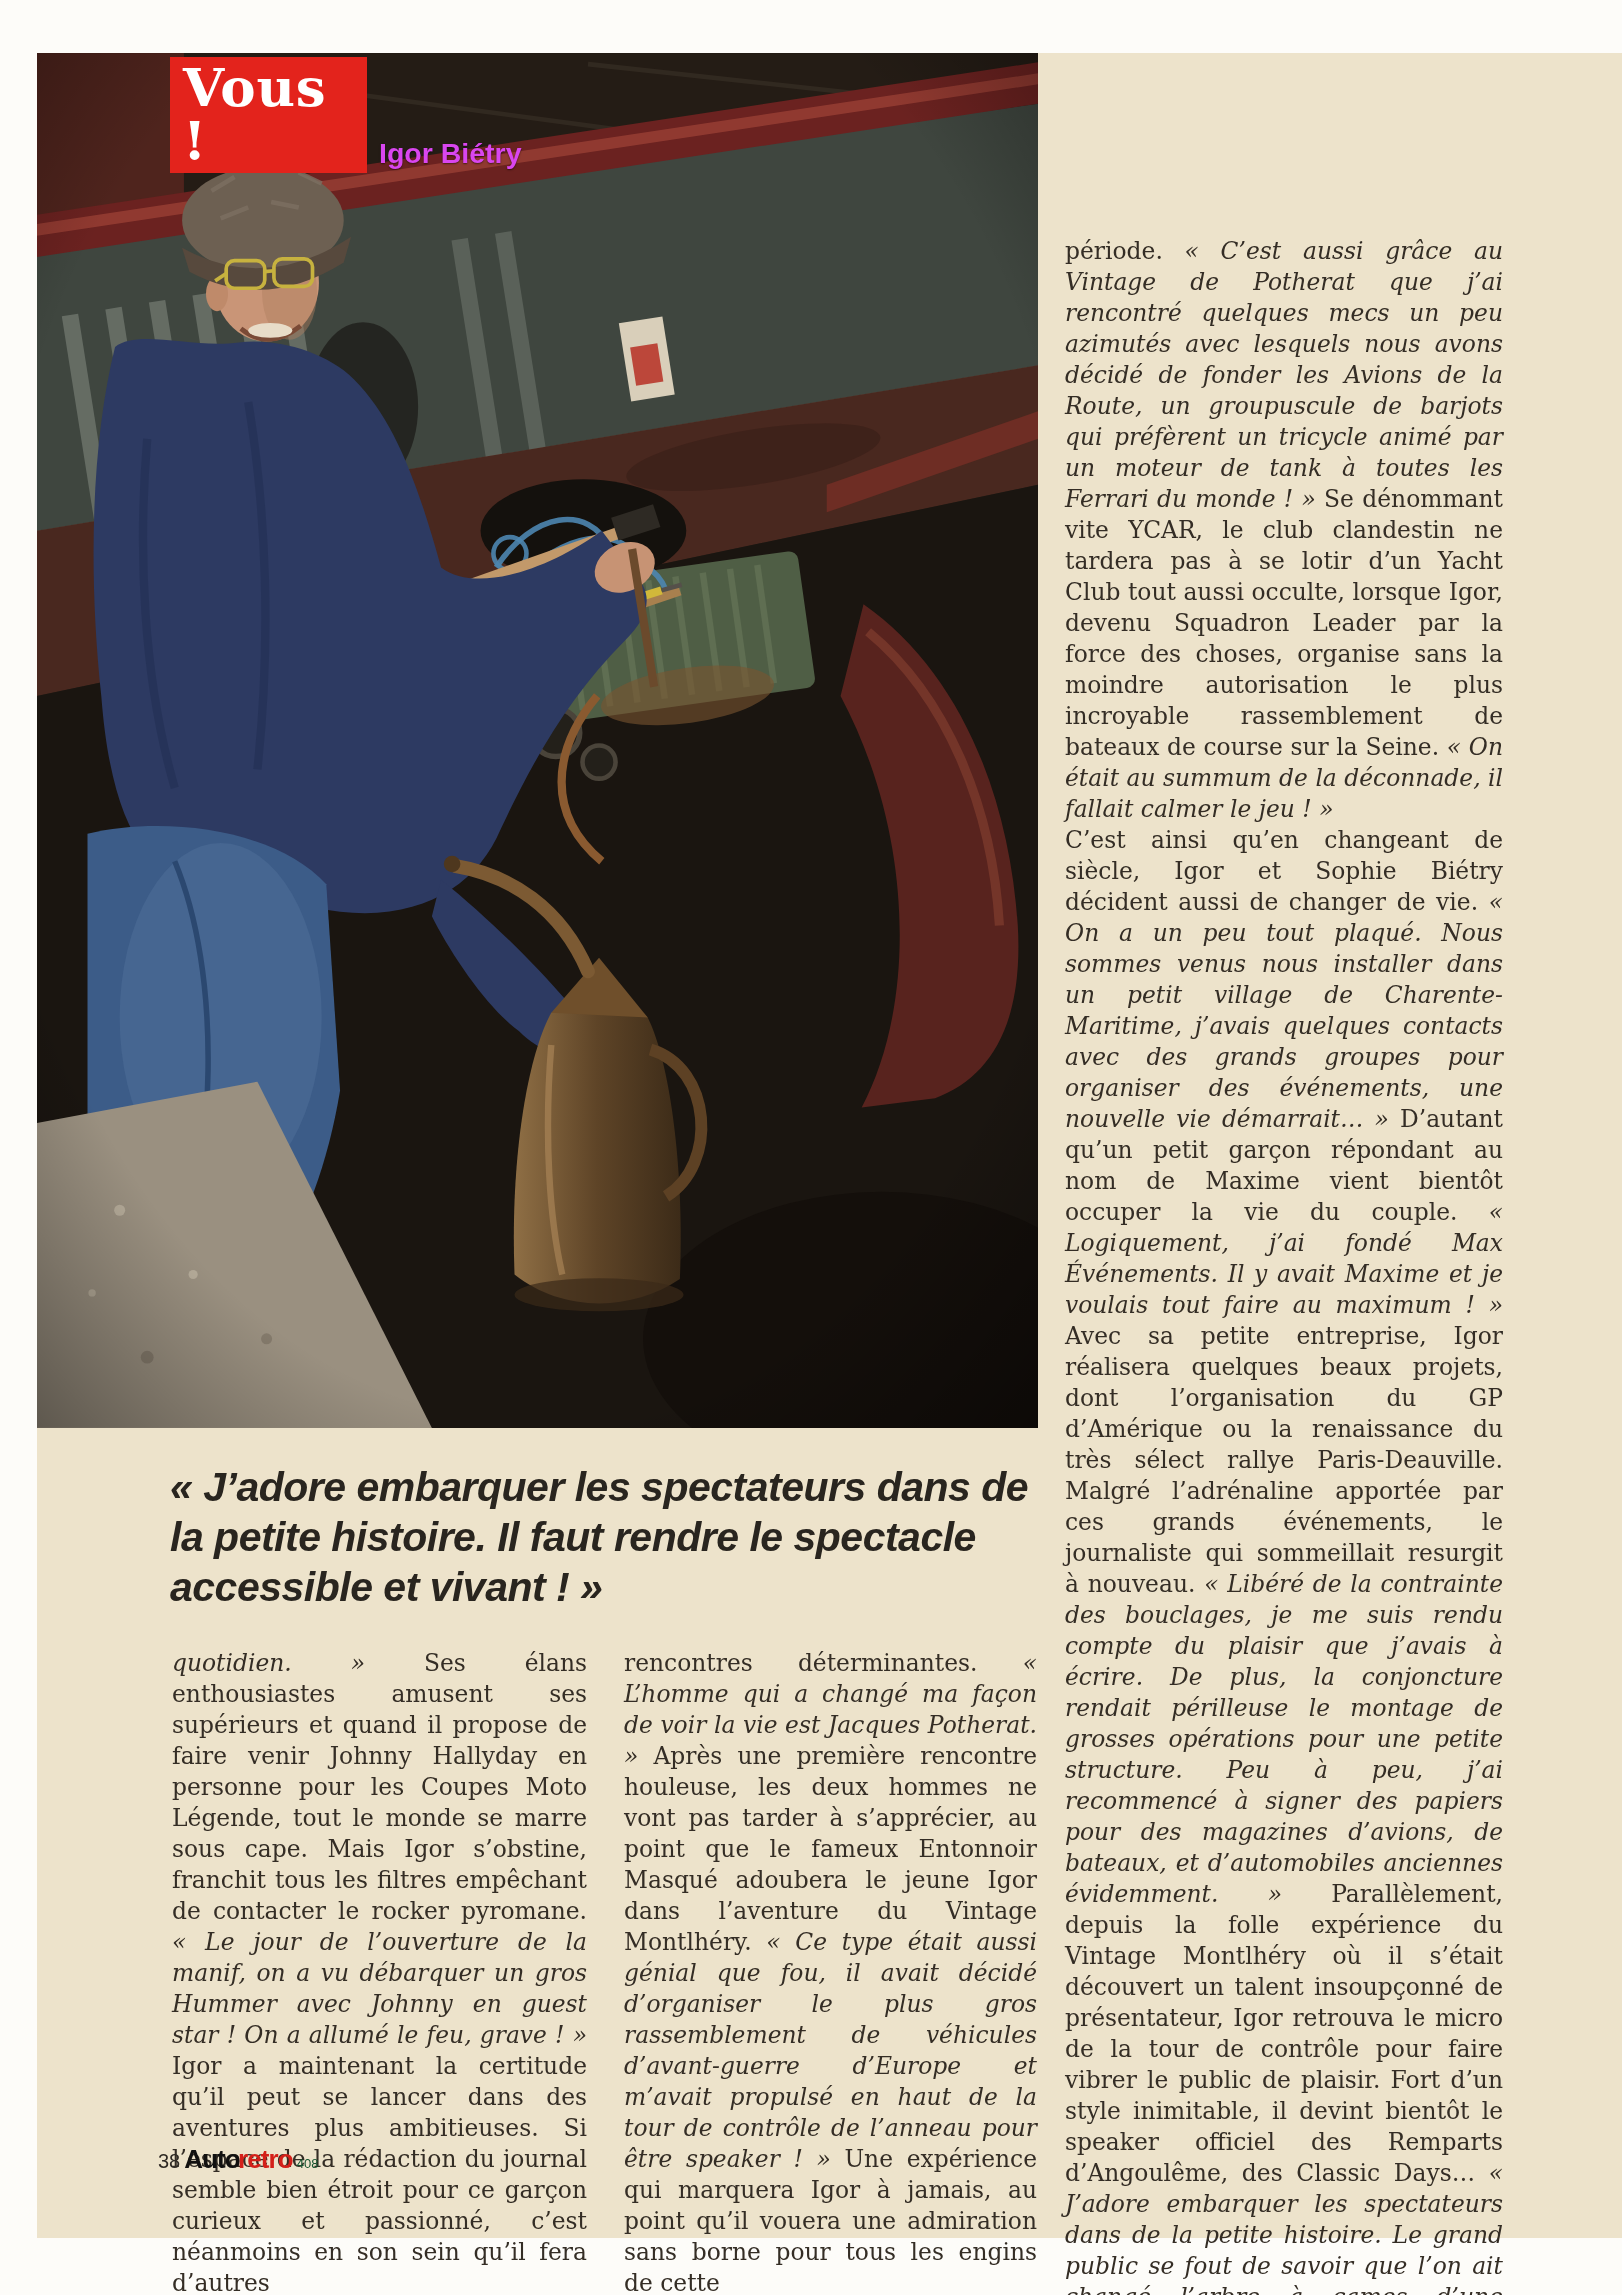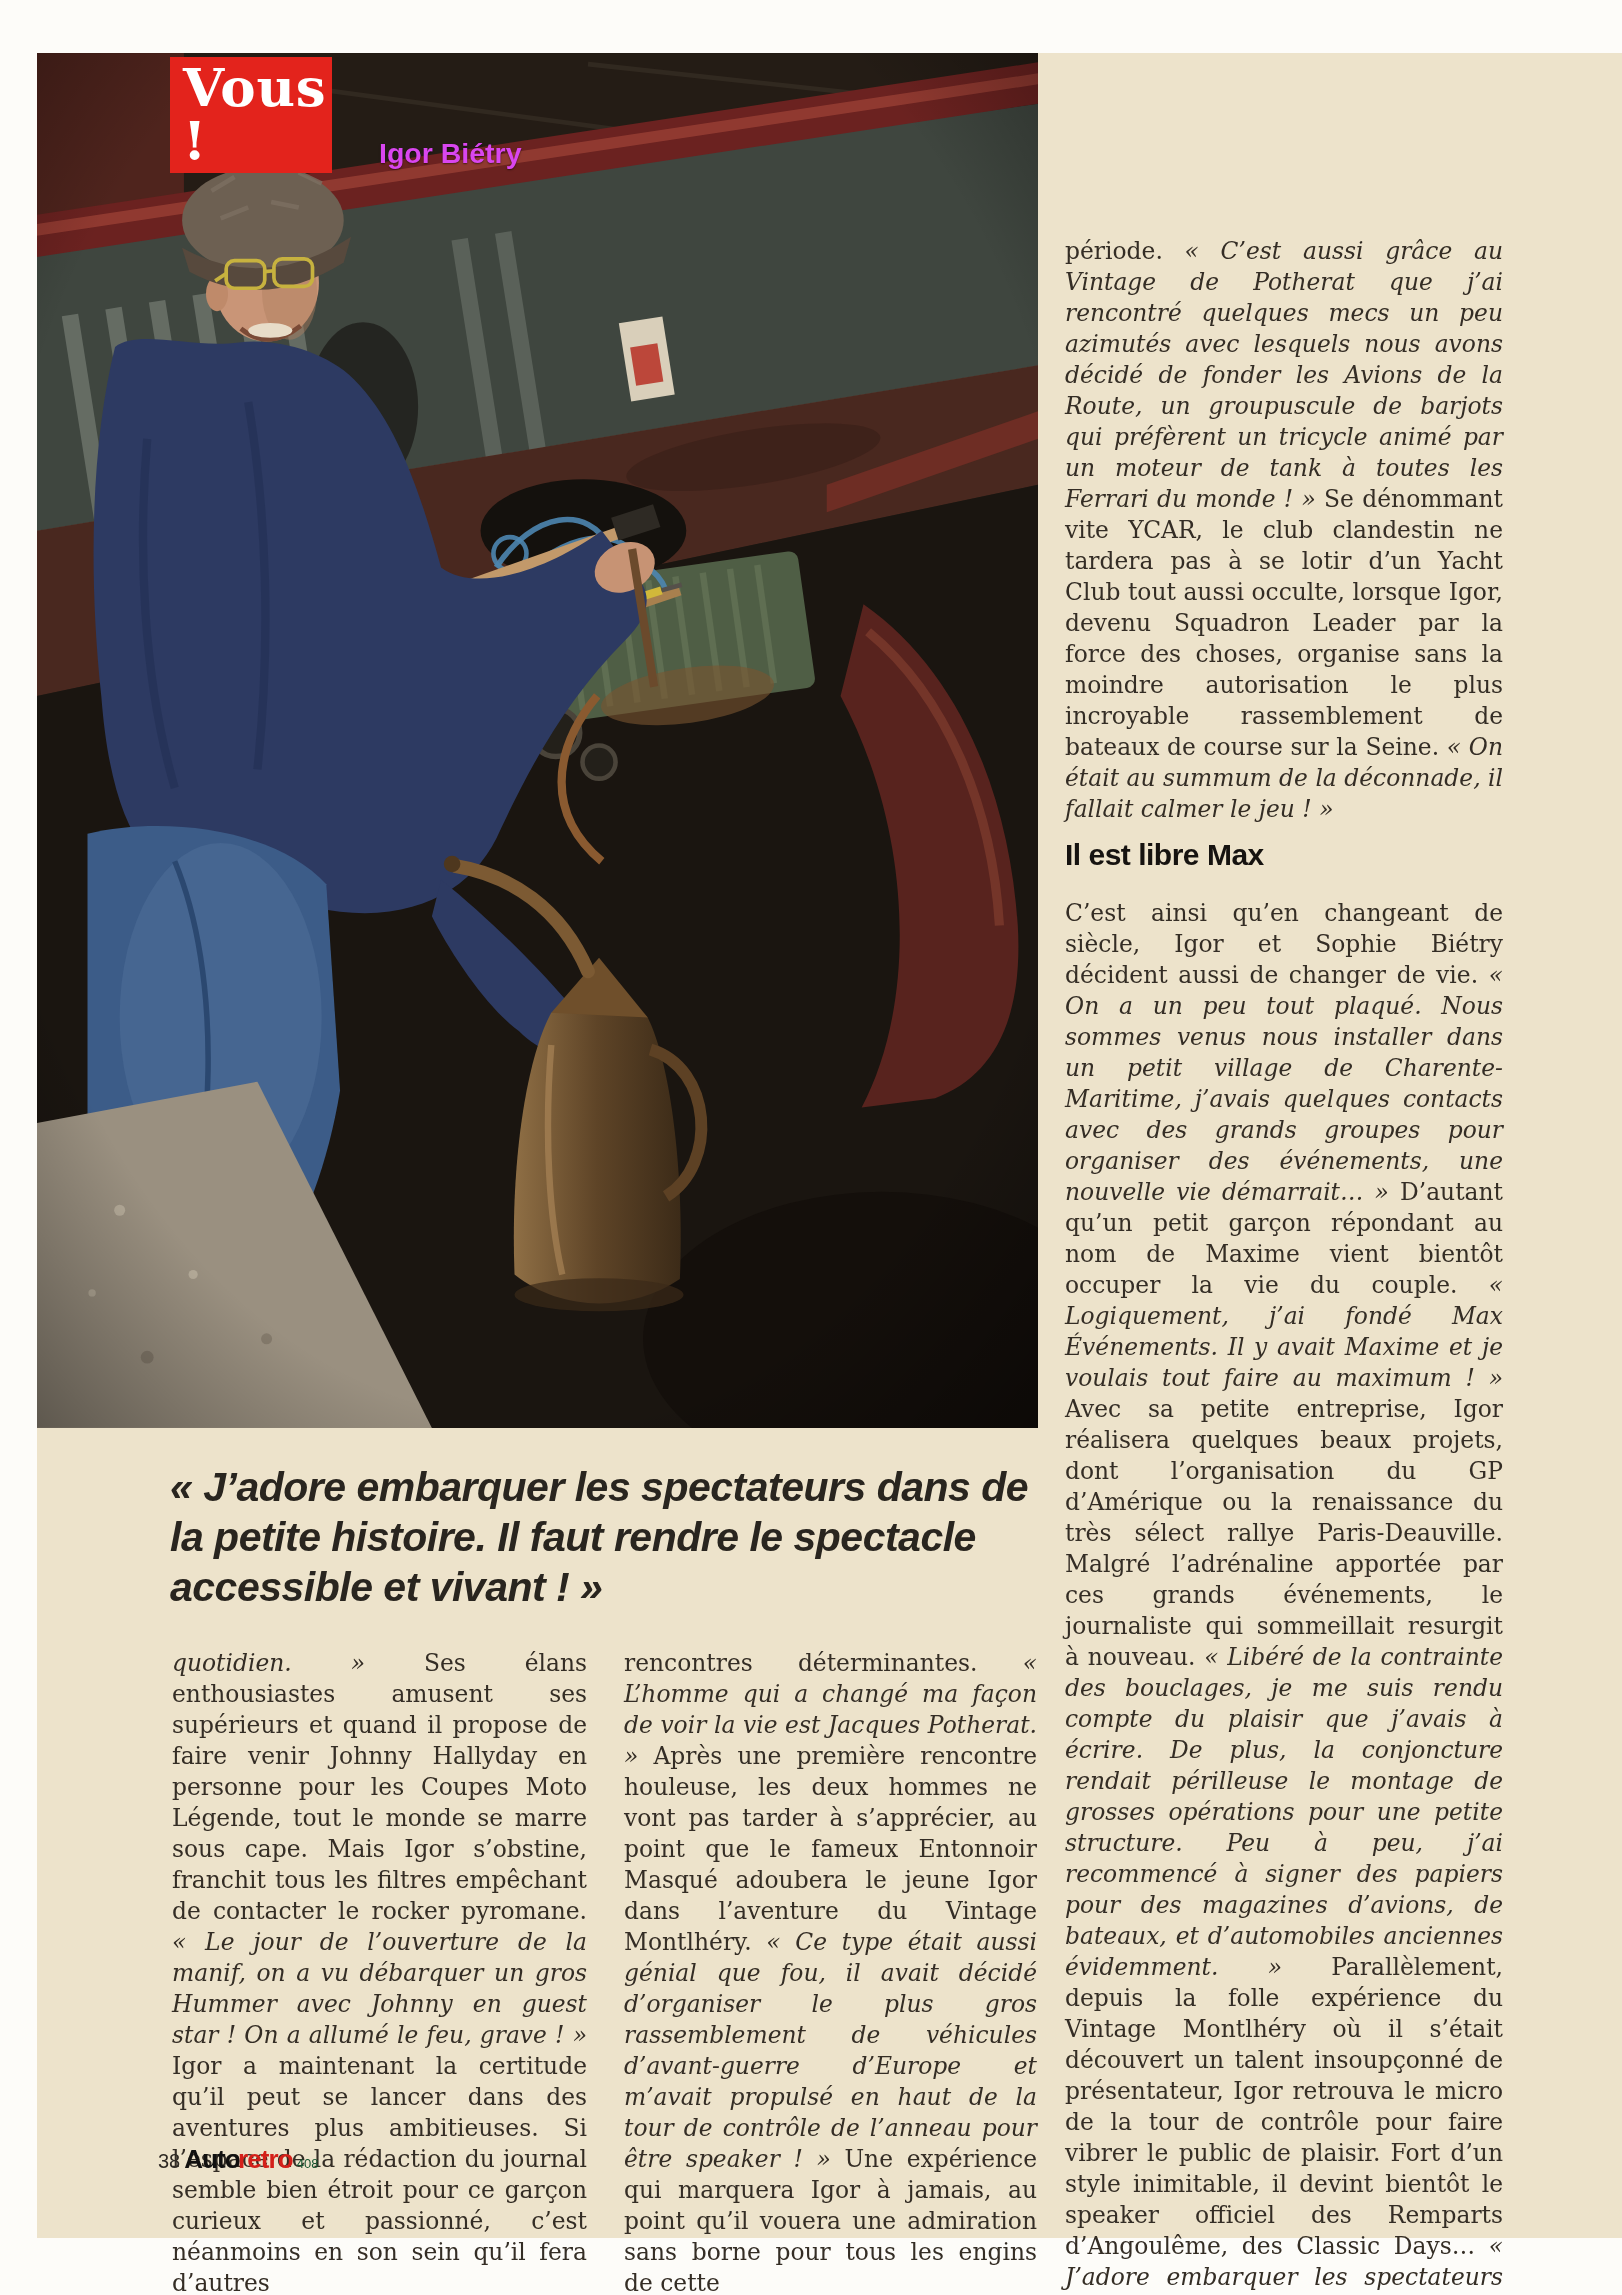--- a/index.html
+++ b/index.html
@@ -1,21 +1,21 @@
 <!DOCTYPE html>
 <html lang="fr" style="font-size:14.7px"><head>
 <meta charset="utf-8">
 <style>
   html,body{margin:0;padding:0;}
   body{background:#ffffff;font-family:"Liberation Sans",sans-serif;}
   .page{position:relative;width:1623px;height:2296px;background:#fdfcf9;overflow:hidden;}
   .paper{position:absolute;left:37px;top:53px;width:1586px;height:2185px;background:#ede3cb;}
   .photo{position:absolute;left:37px;top:53px;width:1001px;height:1375px;overflow:hidden;background:#241c15;}
   .photo svg{display:block;width:1001px;height:1375px;}
-  .badge{position:absolute;left:133px;top:3.7px;width:162px;height:116px;background:#e3231c;}
+  .badge{position:absolute;left:133px;top:3.7px;width:197px;height:116px;background:#e3231c;}
   .badge .vous{position:absolute;left:13px;bottom:5.5px;font-family:"DejaVu Serif",serif;font-weight:700;font-size:53px;line-height:53px;color:#ffffff;letter-spacing:0.9px;}
   .author{position:absolute;left:342px;top:84px;font-family:"Liberation Sans",sans-serif;font-weight:700;font-size:28.5px;color:#d946ef;text-shadow:0 0.9px 1.8px rgba(0,0,0,.5);}
   .bodytext{font-family:"DejaVu Serif",serif;font-size:23.4px;line-height:31px;color:#342d25;text-align:justify;}
   .bodytext .it{font-style:italic;}
   .col-right{position:absolute;left:1065px;top:236px;width:438px;}
   .col-right p{margin:0;}
   .subhead{font-family:"Liberation Sans",sans-serif;font-weight:700;font-size:30px;letter-spacing:-0.5px;color:#161310;margin:13px 0 26px 0;}
   .pullquote{position:absolute;left:170px;top:1462px;width:868px;font-family:"Liberation Sans",sans-serif;font-weight:700;font-style:italic;font-size:41px;line-height:50px;letter-spacing:-0.5px;color:#29251f;}
   .colbody{position:absolute;top:1648px;}
   .col1{left:172px;width:415px;}
@@ -171,21 +171,20 @@
     </svg>
 
     <div class="badge">
       <span class="vous">Vous !</span>
     </div>
     <div class="author">Igor Biétry</div>
   </div>
 
   <div class="col-right">
     <p class="bodytext"><span>période. </span><span class="it">« C’est aussi grâce au Vintage de Potherat que j’ai rencontré quelques mecs un peu azimutés avec lesquels nous avons décidé de fonder les Avions de la Route, un groupuscule de barjots qui préfèrent un tricycle animé par un moteur de tank à toutes les Ferrari du monde ! » </span><span>Se dénommant vite YCAR, le club clandestin ne tardera pas à se lotir d’un Yacht Club tout aussi occulte, lorsque Igor, devenu Squadron Leader par la force des choses, organise sans la moindre autorisation le plus incroyable rassemblement de bateaux de course sur la Seine. </span><span class="it">« On était au summum de la déconnade, il fallait calmer le jeu ! »</span></p>
-    <h2 class="subhead">Il est libre Max</h2>
     <p class="bodytext"><span>C’est ainsi qu’en changeant de siècle, Igor et Sophie Biétry décident aussi de changer de vie. </span><span class="it">« On a un peu tout plaqué. Nous sommes venus nous installer dans un petit village de Charente-Maritime, j’avais quelques contacts avec des grands groupes pour organiser des événements, une nouvelle vie démarrait… » </span><span>D’autant qu’un petit garçon répondant au nom de Maxime vient bientôt occuper la vie du couple. </span><span class="it">« Logiquement, j’ai fondé Max Événements. Il y avait Maxime et je voulais tout faire au maximum ! » </span><span>Avec sa petite entreprise, Igor réalisera quelques beaux projets, dont l’organisation du GP d’Amérique ou la renaissance du très sélect rallye Paris-Deauville. Malgré l’adrénaline apportée par ces grands événements, le journaliste qui sommeillait resurgit à nouveau. </span><span class="it">« Libéré de la contrainte des bouclages, je me suis rendu compte du plaisir que j’avais à écrire. De plus, la conjoncture rendait périlleuse le montage de grosses opérations pour une petite structure. Peu à peu, j’ai recommencé à signer des papiers pour des magazines d’avions, de bateaux, et d’automobiles anciennes évidemment. » </span><span>Parallèlement, depuis la folle expérience du Vintage Montlhéry où il s’était découvert un talent insoupçonné de présentateur, Igor retrouva le micro de la tour de contrôle pour faire vibrer le public de plaisir. Fort d’un style inimitable, il devint bientôt le speaker officiel des Remparts d’Angoulême, des Classic Days… </span><span class="it">« J’adore embarquer les spectateurs dans de la petite histoire. Le grand public se fout de savoir que l’on ait changé l’arbre à cames d’une bagnole lors de la course de 1956, il faut rendre le spectacle accessible et vivant ! » </span></p>
   </div>
 
   <div class="pullquote">« J’adore embarquer les spectateurs dans de la petite histoire. Il faut rendre le spectacle accessible et vivant ! »</div>
 
   <div class="colbody col1 bodytext"><span class="it">quotidien. » </span><span>Ses élans enthousiastes amusent ses supérieurs et quand il propose de faire venir Johnny Hallyday en personne pour les Coupes Moto Légende, tout le monde se marre sous cape. Mais Igor s’obstine, franchit tous les filtres empêchant de contacter le rocker pyromane. </span><span class="it">« Le jour de l’ouverture de la manif, on a vu débarquer un gros Hummer avec Johnny en guest star ! On a allumé le feu, grave ! » </span><span>Igor a maintenant la certitude qu’il peut se lancer dans des aventures plus ambitieuses. Si l’espace de la rédaction du journal semble bien étroit pour ce garçon curieux et passionné, c’est néanmoins en son sein qu’il fera d’autres</span></div>
   <div class="colbody col2 bodytext"><span>rencontres déterminantes. </span><span class="it">« L’homme qui a changé ma façon de voir la vie est Jacques Potherat. » </span><span>Après une première rencontre houleuse, les deux hommes ne vont pas tarder à s’apprécier, au point que le fameux Entonnoir Masqué adoubera le jeune Igor dans l’aventure du Vintage Montlhéry. </span><span class="it">« Ce type était aussi génial que fou, il avait décidé d’organiser le plus gros rassemblement de véhicules d’avant-guerre d’Europe et m’avait propulsé en haut de la tour de contrôle de l’anneau pour être speaker ! » </span><span>Une expérience qui marquera Igor à jamais, au point qu’il vouera une admiration sans borne pour tous les engins de cette</span></div>
 
   <div class="footer">
     <span class="pn">38</span>

